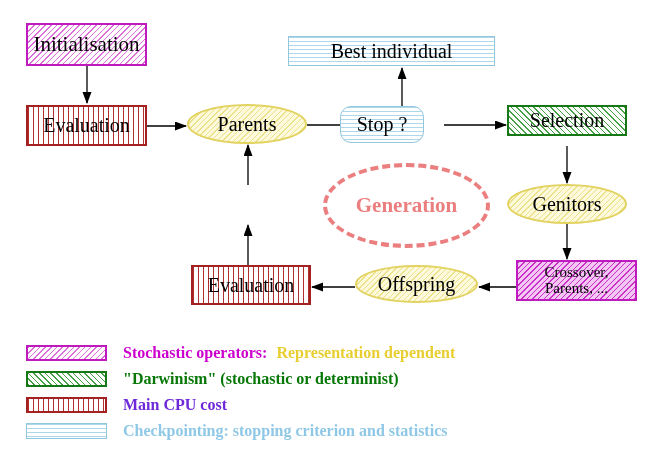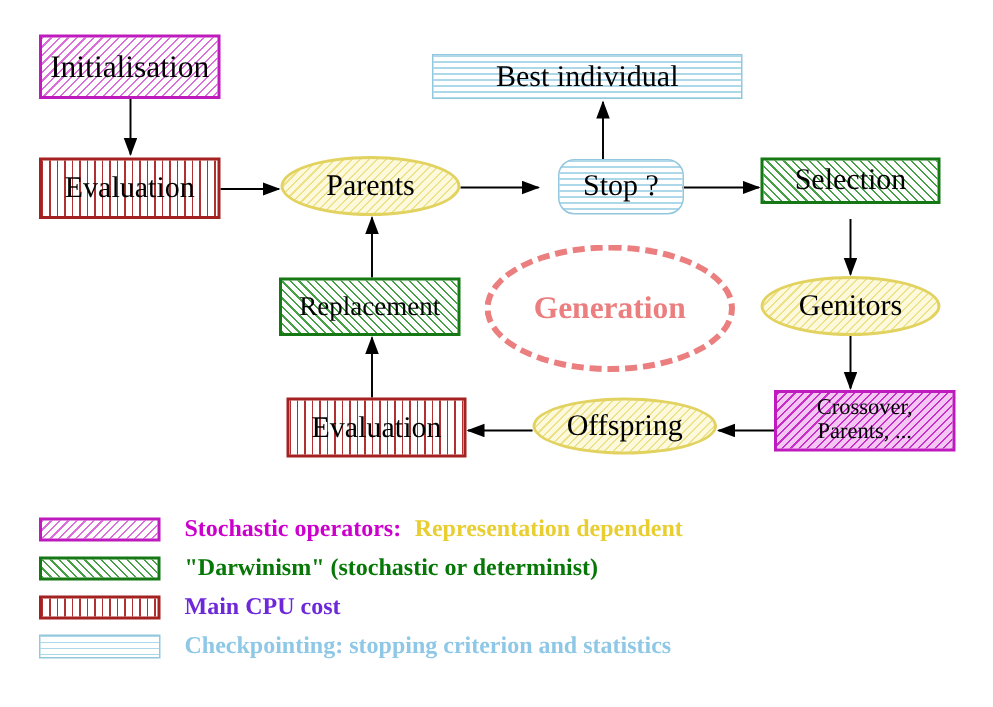--- a/index.html
+++ b/index.html
@@ -34,21 +34,21 @@
   }
   .yellow-ellipse{
     border:2px solid #E2D25F;border-radius:50%;
     background:repeating-linear-gradient(135deg,#EDE28A 0 1px,#FCF9DC 1px 4px);
   }
   
   #n-initialisation{left:26px;top:23px;width:121px;height:43px;font-size:21px;}
   #n-evaluation-top{left:26px;top:105px;width:121px;height:41px;}
   #n-parents{left:187px;top:104px;width:120px;height:40px;}
   #n-best-individual{left:288px;top:36px;width:207px;height:30px;}
-  #n-stop{left:372px;top:106px;width:84px;height:37px;border-radius:11px;}
+  #n-stop{left:340px;top:106px;width:84px;height:37px;border-radius:11px;}
   #n-selection{left:507px;top:105px;width:120px;height:31px;}
   #n-genitors{left:507px;top:184px;width:120px;height:40px;}
   #n-replacement{left:186px;top:185px;width:121px;height:39px;font-size:18px;}
   #n-crossover{left:516px;top:260px;width:121px;height:41px;font-size:15px;flex-direction:column;}
   #n-offspring{left:355px;top:265px;width:123px;height:38px;}
   #n-evaluation-bottom{left:191px;top:265px;width:120px;height:40px;}
   #n-generation{
     left:323px;top:163px;width:167px;height:85px;
     border:4px dashed #EB7E7E;border-radius:50%;
     color:#EB7E7E;font-size:21px;background:transparent;font-weight:bold;
@@ -108,23 +108,20 @@
   </div>
 
   <div id="n-selection" class="node green-hatch">
     <span>Selection</span>
   </div>
 
   <div id="n-genitors" class="node yellow-ellipse">
     <span>Genitors</span>
   </div>
 
-  <div id="n-replacement" class="node green-hatch">
-    <span>Replacement</span>
-  </div>
 
   <div id="n-generation" class="node">
     <span>Generation</span>
   </div>
 
   <div id="n-crossover" class="node magenta-hatch-dense">
     <span>Crossover,</span>
     <span>Parents, ...</span>
   </div>
 

